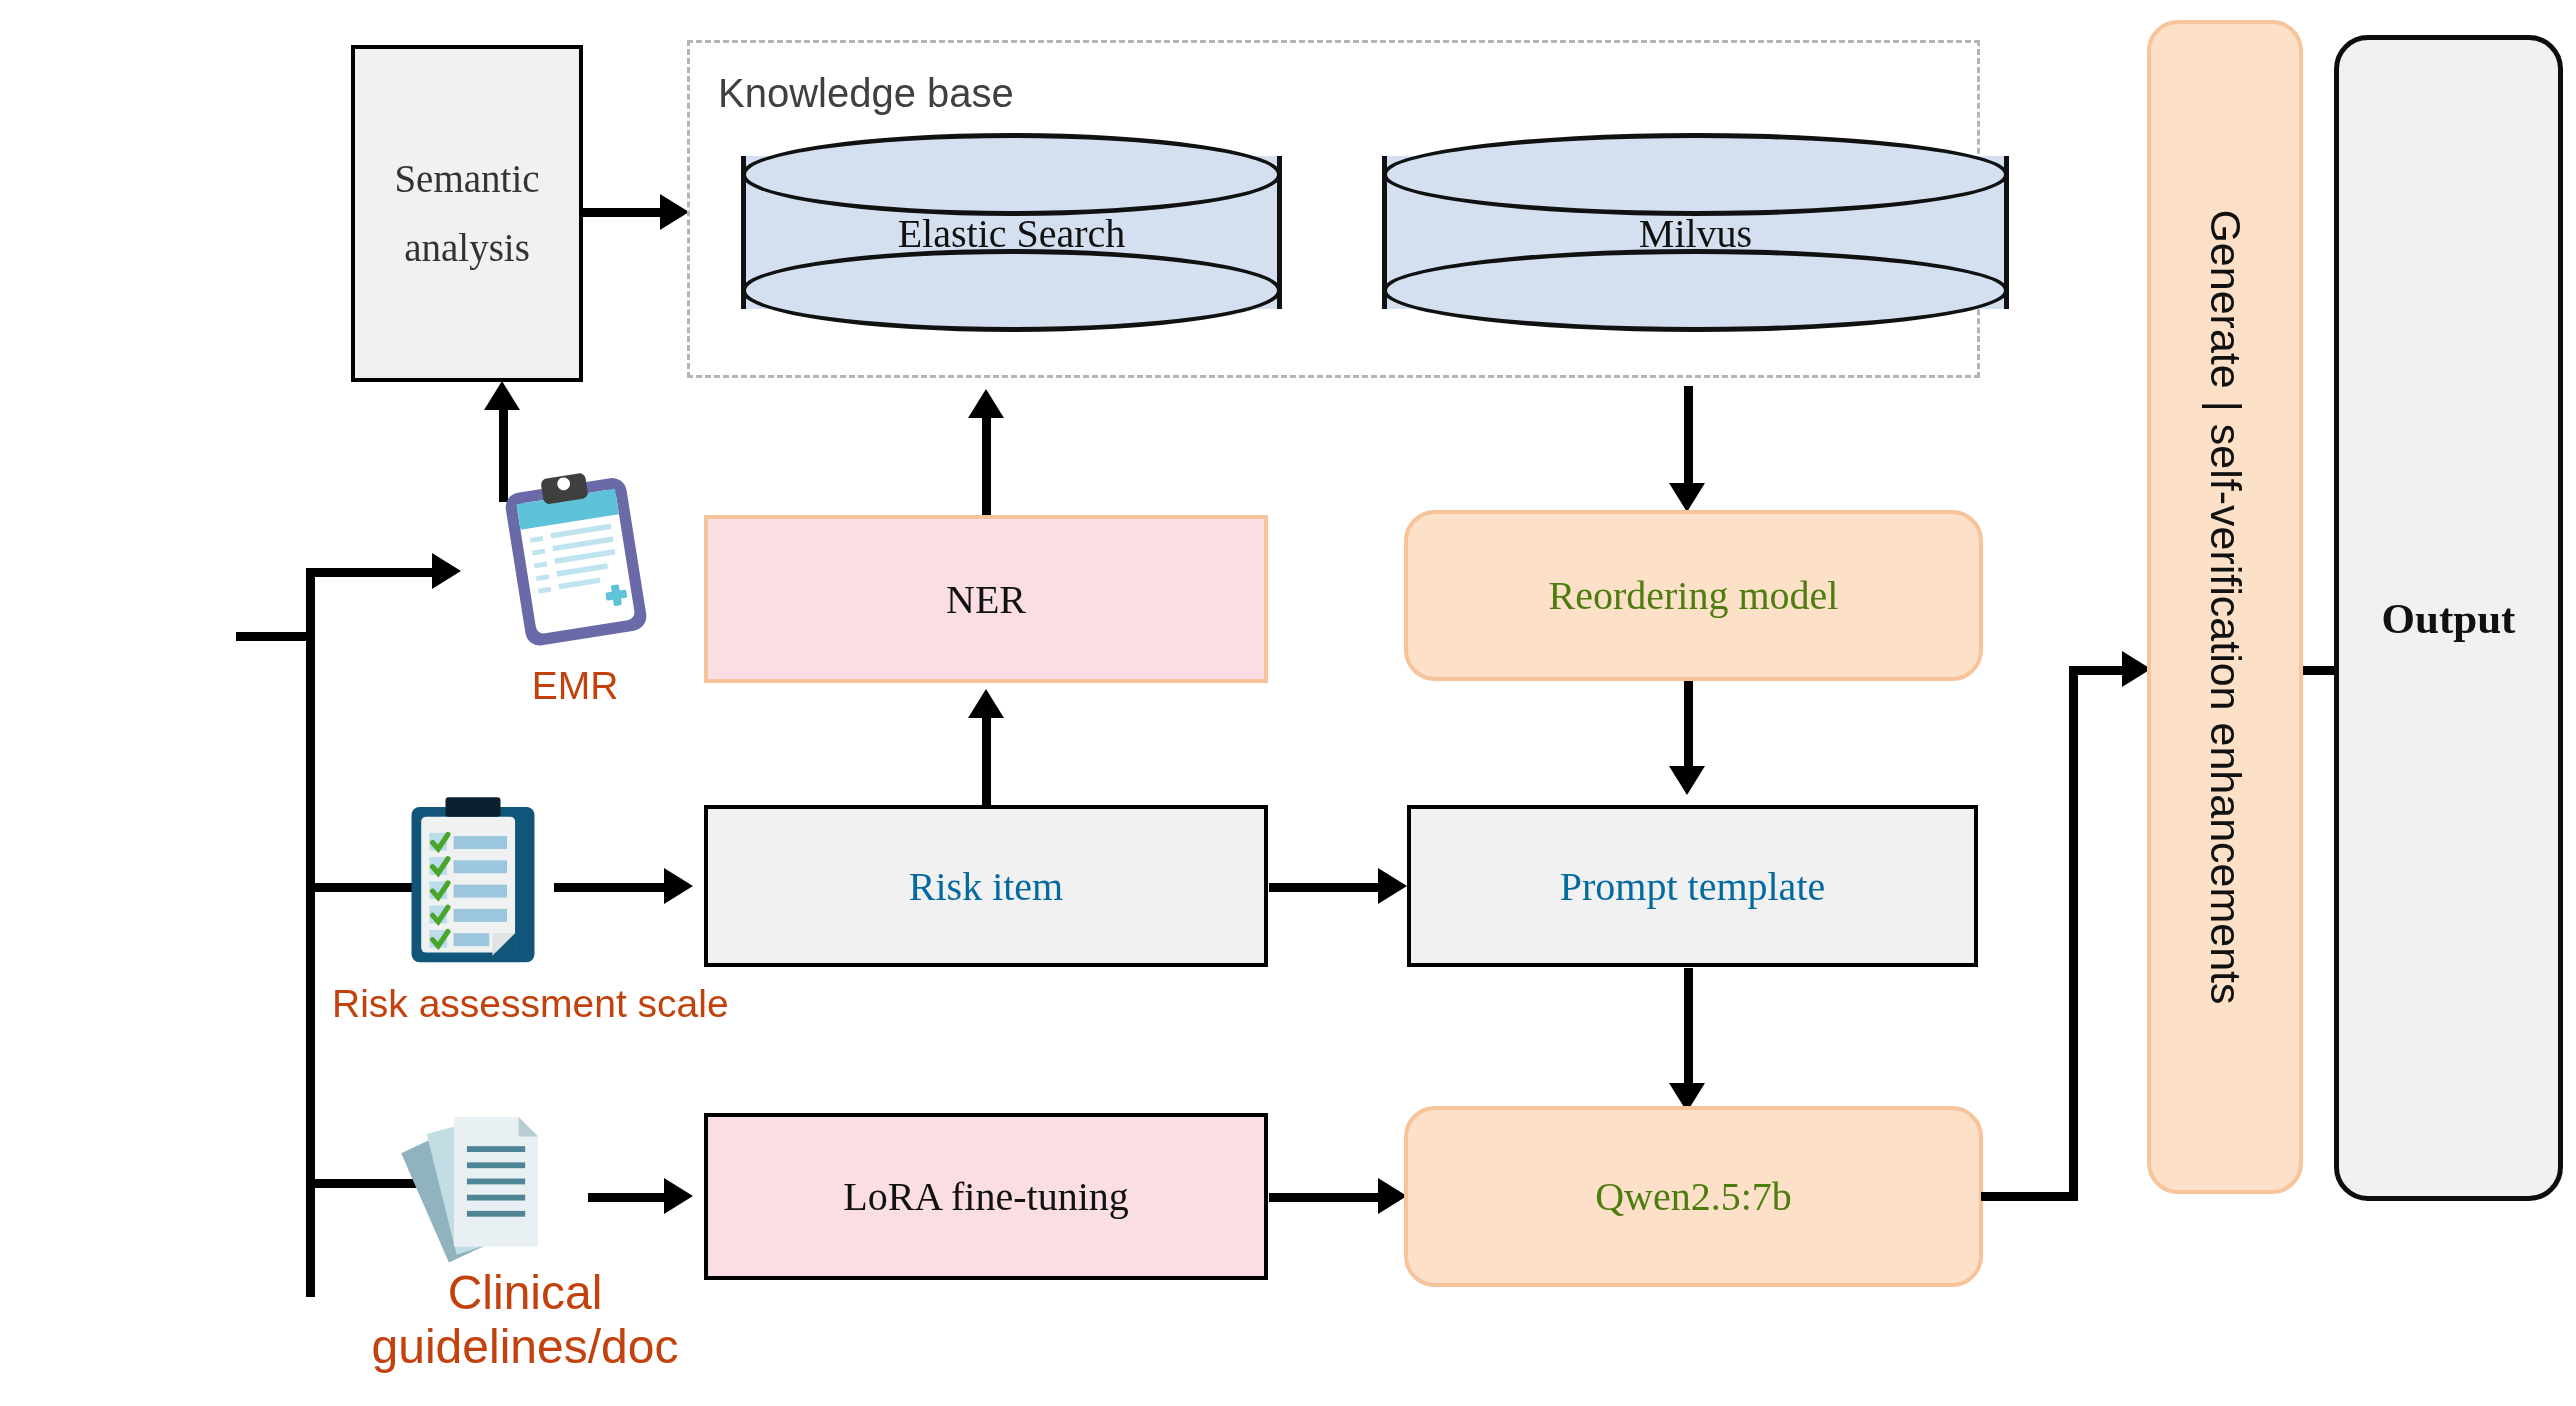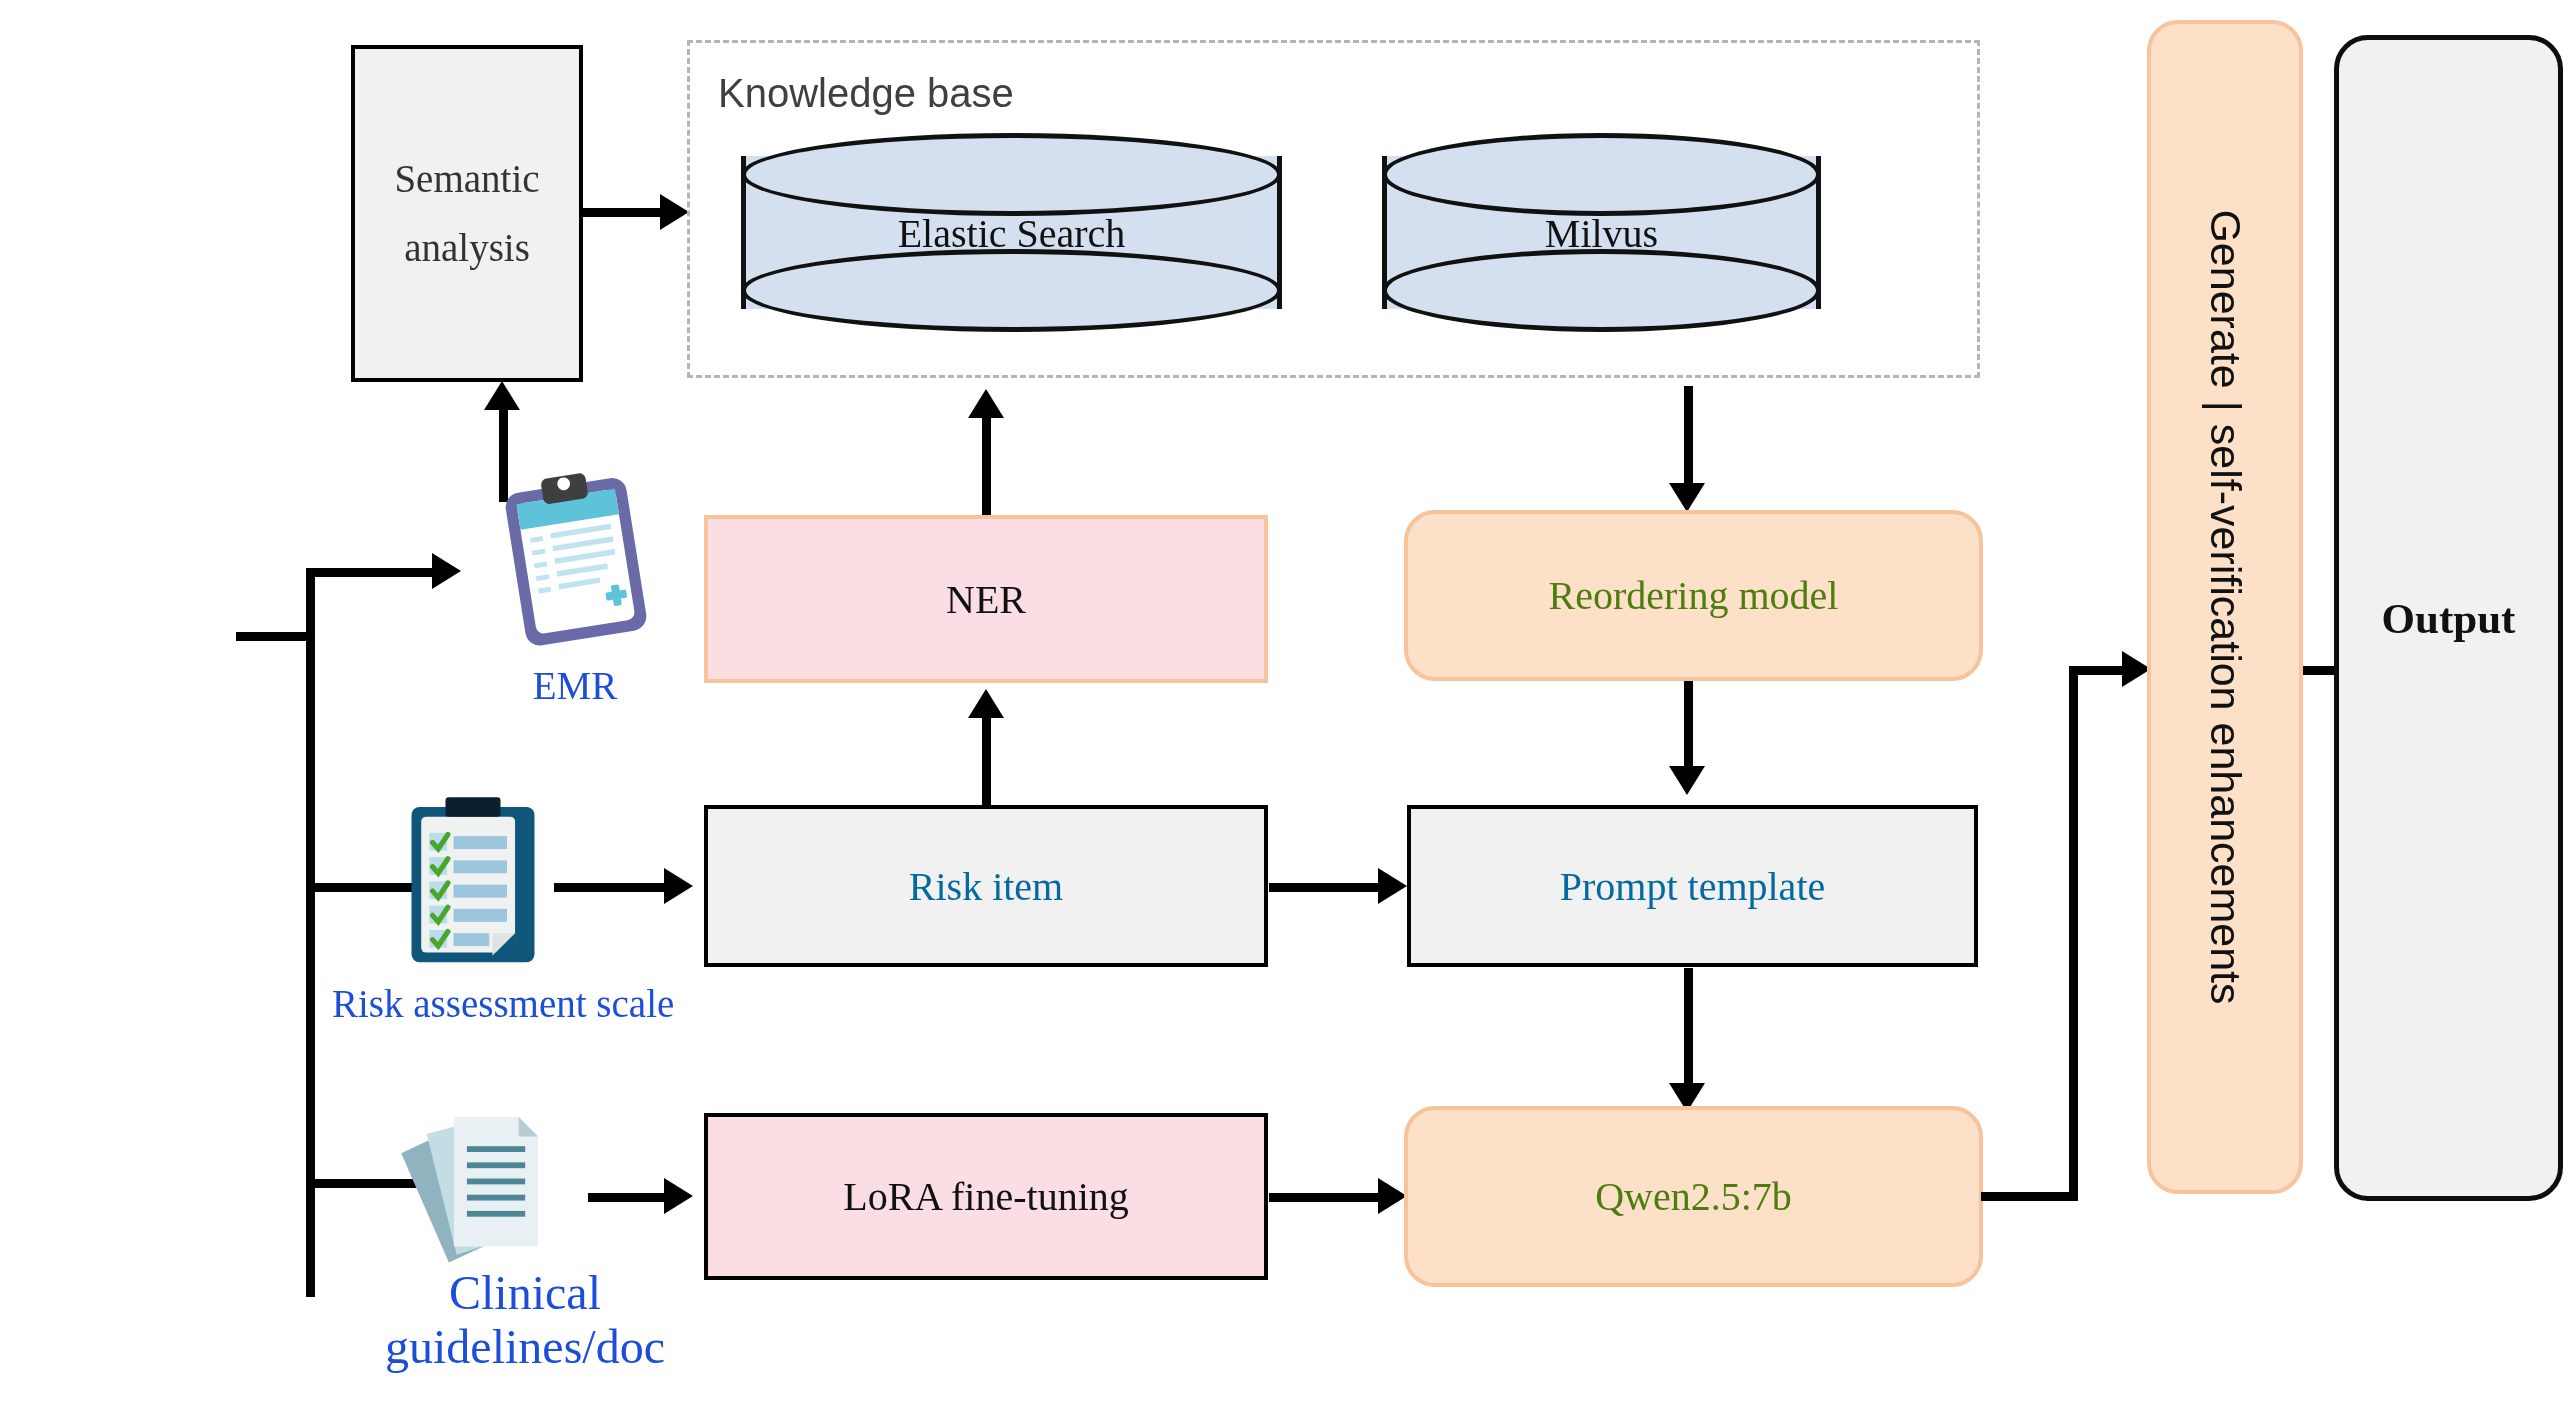--- a/index.html
+++ b/index.html
@@ -29,21 +29,21 @@
   .vbar{position:absolute;background:#fce0c8;border:4.6px solid #f7c49c;border-radius:31px;box-sizing:border-box;}
   .vbar .vtext{position:absolute;left:50%;top:50%;transform:translate(-50%,-50%) rotate(90deg);white-space:nowrap;font-family:"Liberation Sans",sans-serif;color:#111;}
 
   
   .ln{position:absolute;background:#000;}
   .ah-r{position:absolute;width:0;height:0;border-top:18.5px solid transparent;border-bottom:18.5px solid transparent;border-left:29px solid #000;}
   .ah-u{position:absolute;width:0;height:0;border-left:18.5px solid transparent;border-right:18.5px solid transparent;border-bottom:29px solid #000;}
   .ah-d{position:absolute;width:0;height:0;border-left:18.5px solid transparent;border-right:18.5px solid transparent;border-top:29px solid #000;}
 
   .icon{position:absolute;}
-  .icon-cap{position:absolute;text-align:center;font-family:Liberation Serif, serif;color:#1d4ed8;line-height:1.12;}
+  .icon-cap{position:absolute;text-align:center;font-family:Liberation Sans, sans-serif;color:#c2410c;line-height:1.12;}
 </style>
 </head>
 <body>
 
 <div id="stage">
 
 
   <div class="ln" style="left:236px;top:632px;width:77px;height:8.5px;"></div>
   <div class="ln" style="left:306px;top:571px;width:8.5px;height:726px;"></div>
 
@@ -71,21 +71,21 @@
   <div class="kb-label" style="left:718px;top:71px;font-size:40px;">Knowledge base</div>
 
   <div class="cyl" style="left:741px;top:133px;width:541px;height:199px;">
     <div class="body"></div>
     <div class="bottom"></div>
     <div class="cap-cover"></div>
     <div class="top"></div>
     <div class="lbl" style="font-size:40px;">Elastic Search</div>
   </div>
 
-  <div class="cyl" style="left:1382px;top:133px;width:439px;height:199px;">
+  <div class="cyl" style="left:1382px;top:133px;width:627px;height:199px;">
     <div class="body"></div>
     <div class="bottom"></div>
     <div class="cap-cover"></div>
     <div class="top"></div>
     <div class="lbl" style="font-size:40px;">Milvus</div>
   </div>
 
   <div class="ln" style="left:982px;top:417px;width:8.5px;height:100px;"></div>
   <div class="ah-u" style="left:968px;top:389px;"></div>
 

